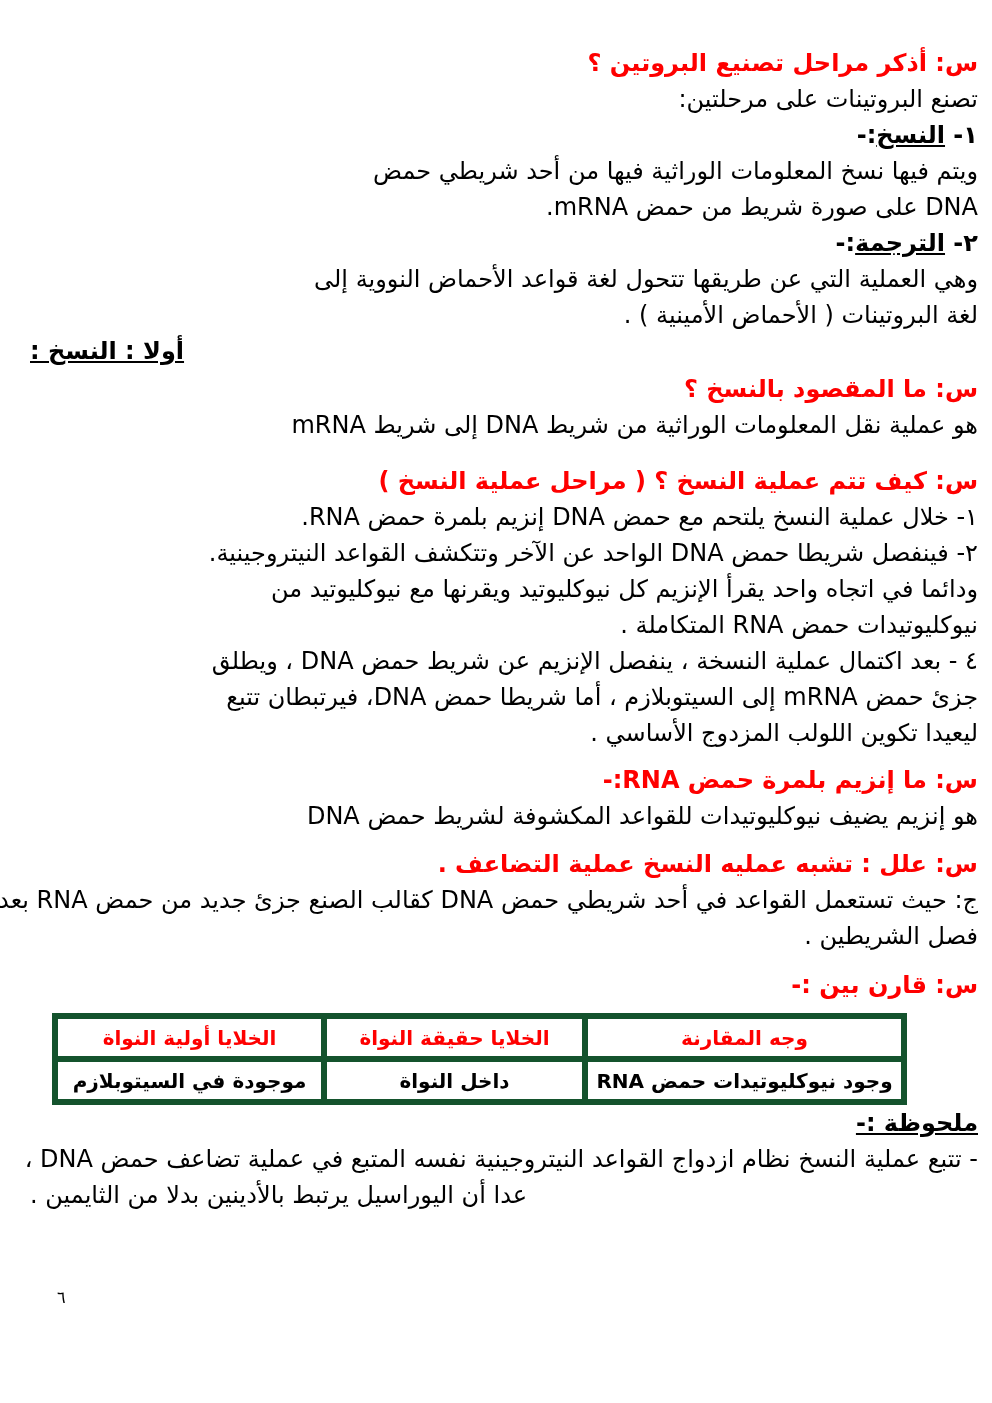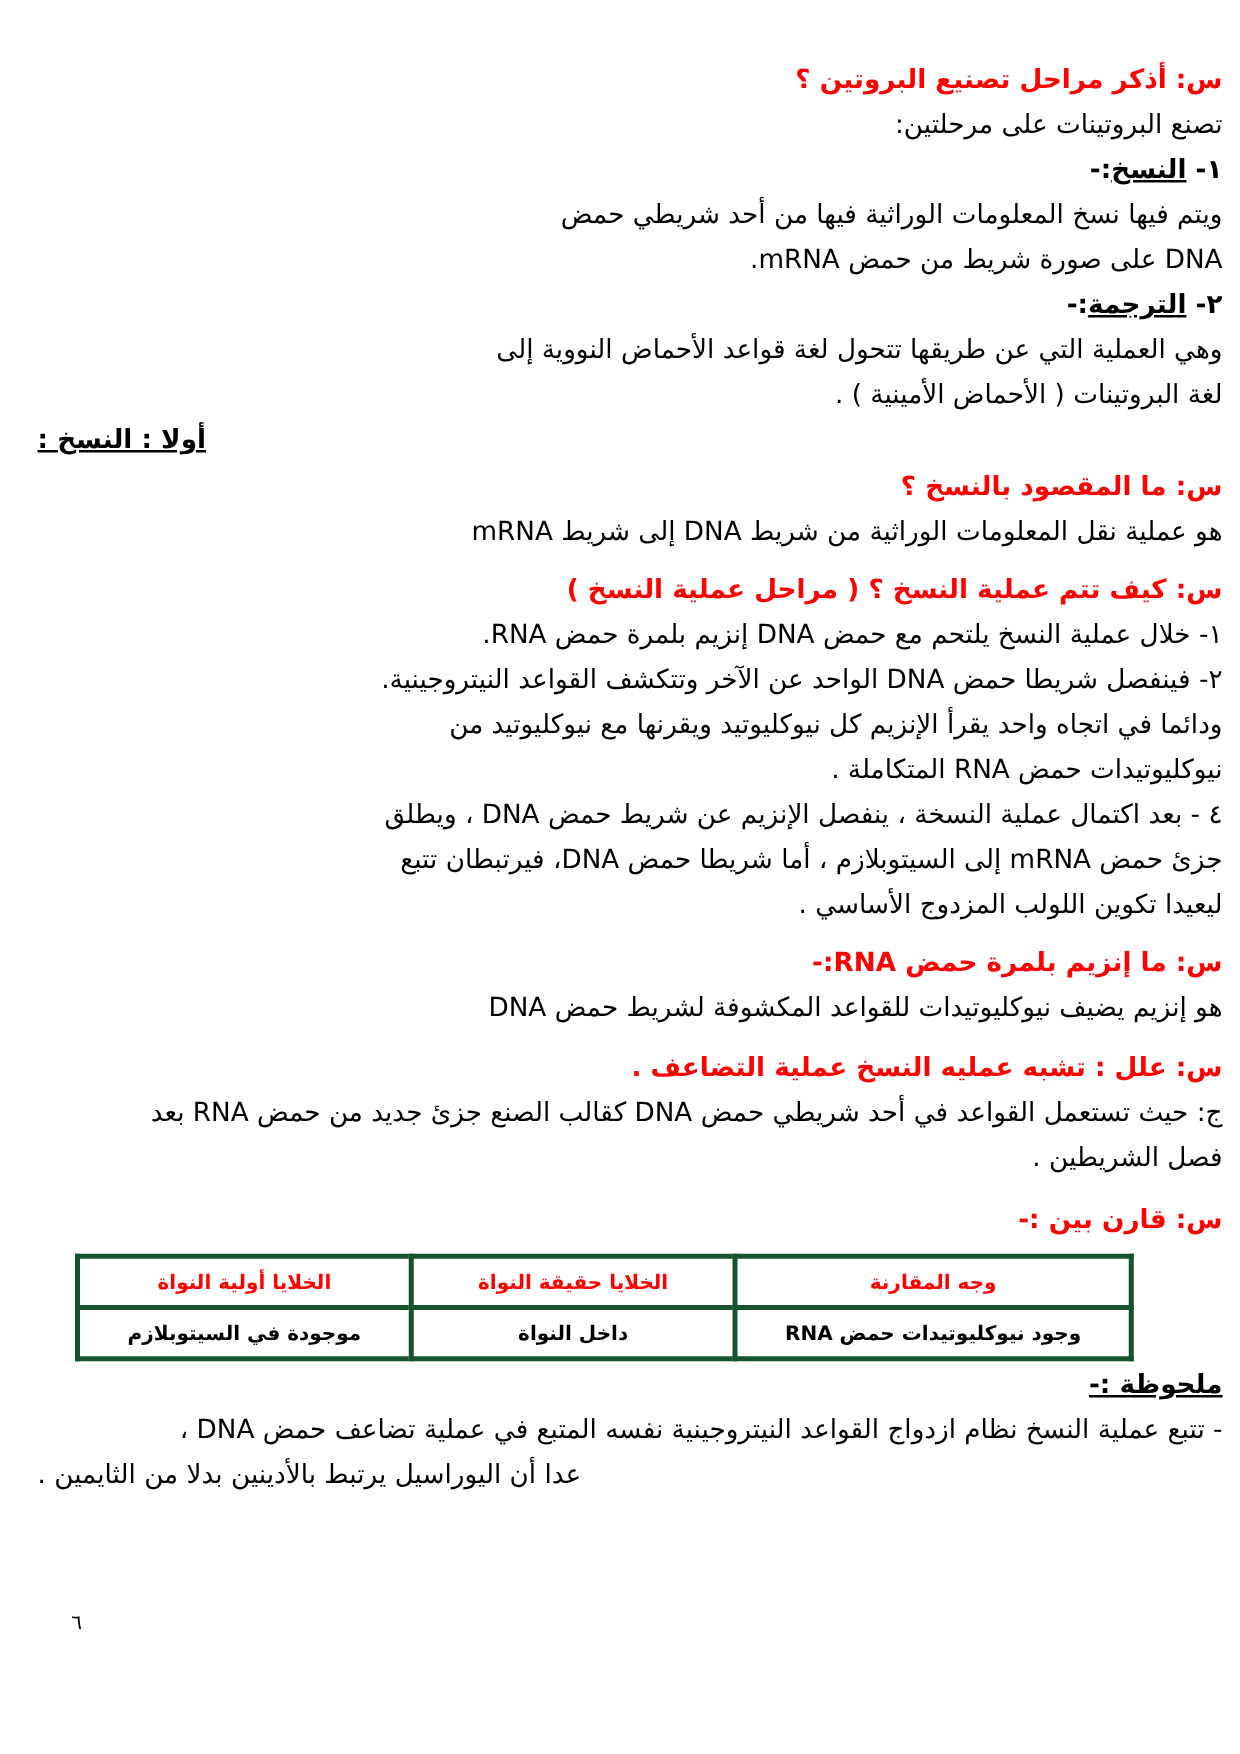--- a/index.html
+++ b/index.html
@@ -8,48 +8,48 @@
     width: 992px;
     height: 1403px;
     background: #ffffff;
     overflow: hidden;
     direction: rtl;
     font-family: "DejaVu Sans", sans-serif;
     color: #000000;
   }
   .doc { padding: 45px 14px 0 30px; }
   .line {
-    font-size: 21px;
+    font-size: 24px;
     line-height: 36px;
     text-align: right;
     white-space: nowrap;
     color: #000000;
   }
   .q { color: #fe0000; font-weight: bold; }
   .bhead { font-weight: bold; }
   .u { text-decoration: underline; }
   .center { text-align: left; }
   .gap2  { margin-top: 2px; }
-  .gap10 { margin-top: 10px; }
+  .gap10 { margin-top: 20px; }
   .gap11 { margin-top: 11px; }
   .gap12 { margin-top: 12px; }
   .gap13 { margin-top: 13px; }
   .gap28 { }
   table.cmp {
     border-collapse: collapse;
     margin: 10px 71px 0 0;
     table-layout: fixed;
     width: 819px;
   }
   table.cmp th, table.cmp td {
-    border: 4px solid #14532d;
+    border: 6px solid #14532d;
     height: 37px;
     text-align: center;
     vertical-align: middle;
-    font-size: 16px;
+    font-size: 20px;
     font-weight: bold;
     white-space: nowrap;
     padding: 0 4px;
   }
   table.cmp th { color: #fe0000; }
   .col-a { width: 305px; }
   .col-b { width: 247px; border-radius: 14px; }
   .col-c { width: 255px; }
   .pagenum {
     position: absolute;

